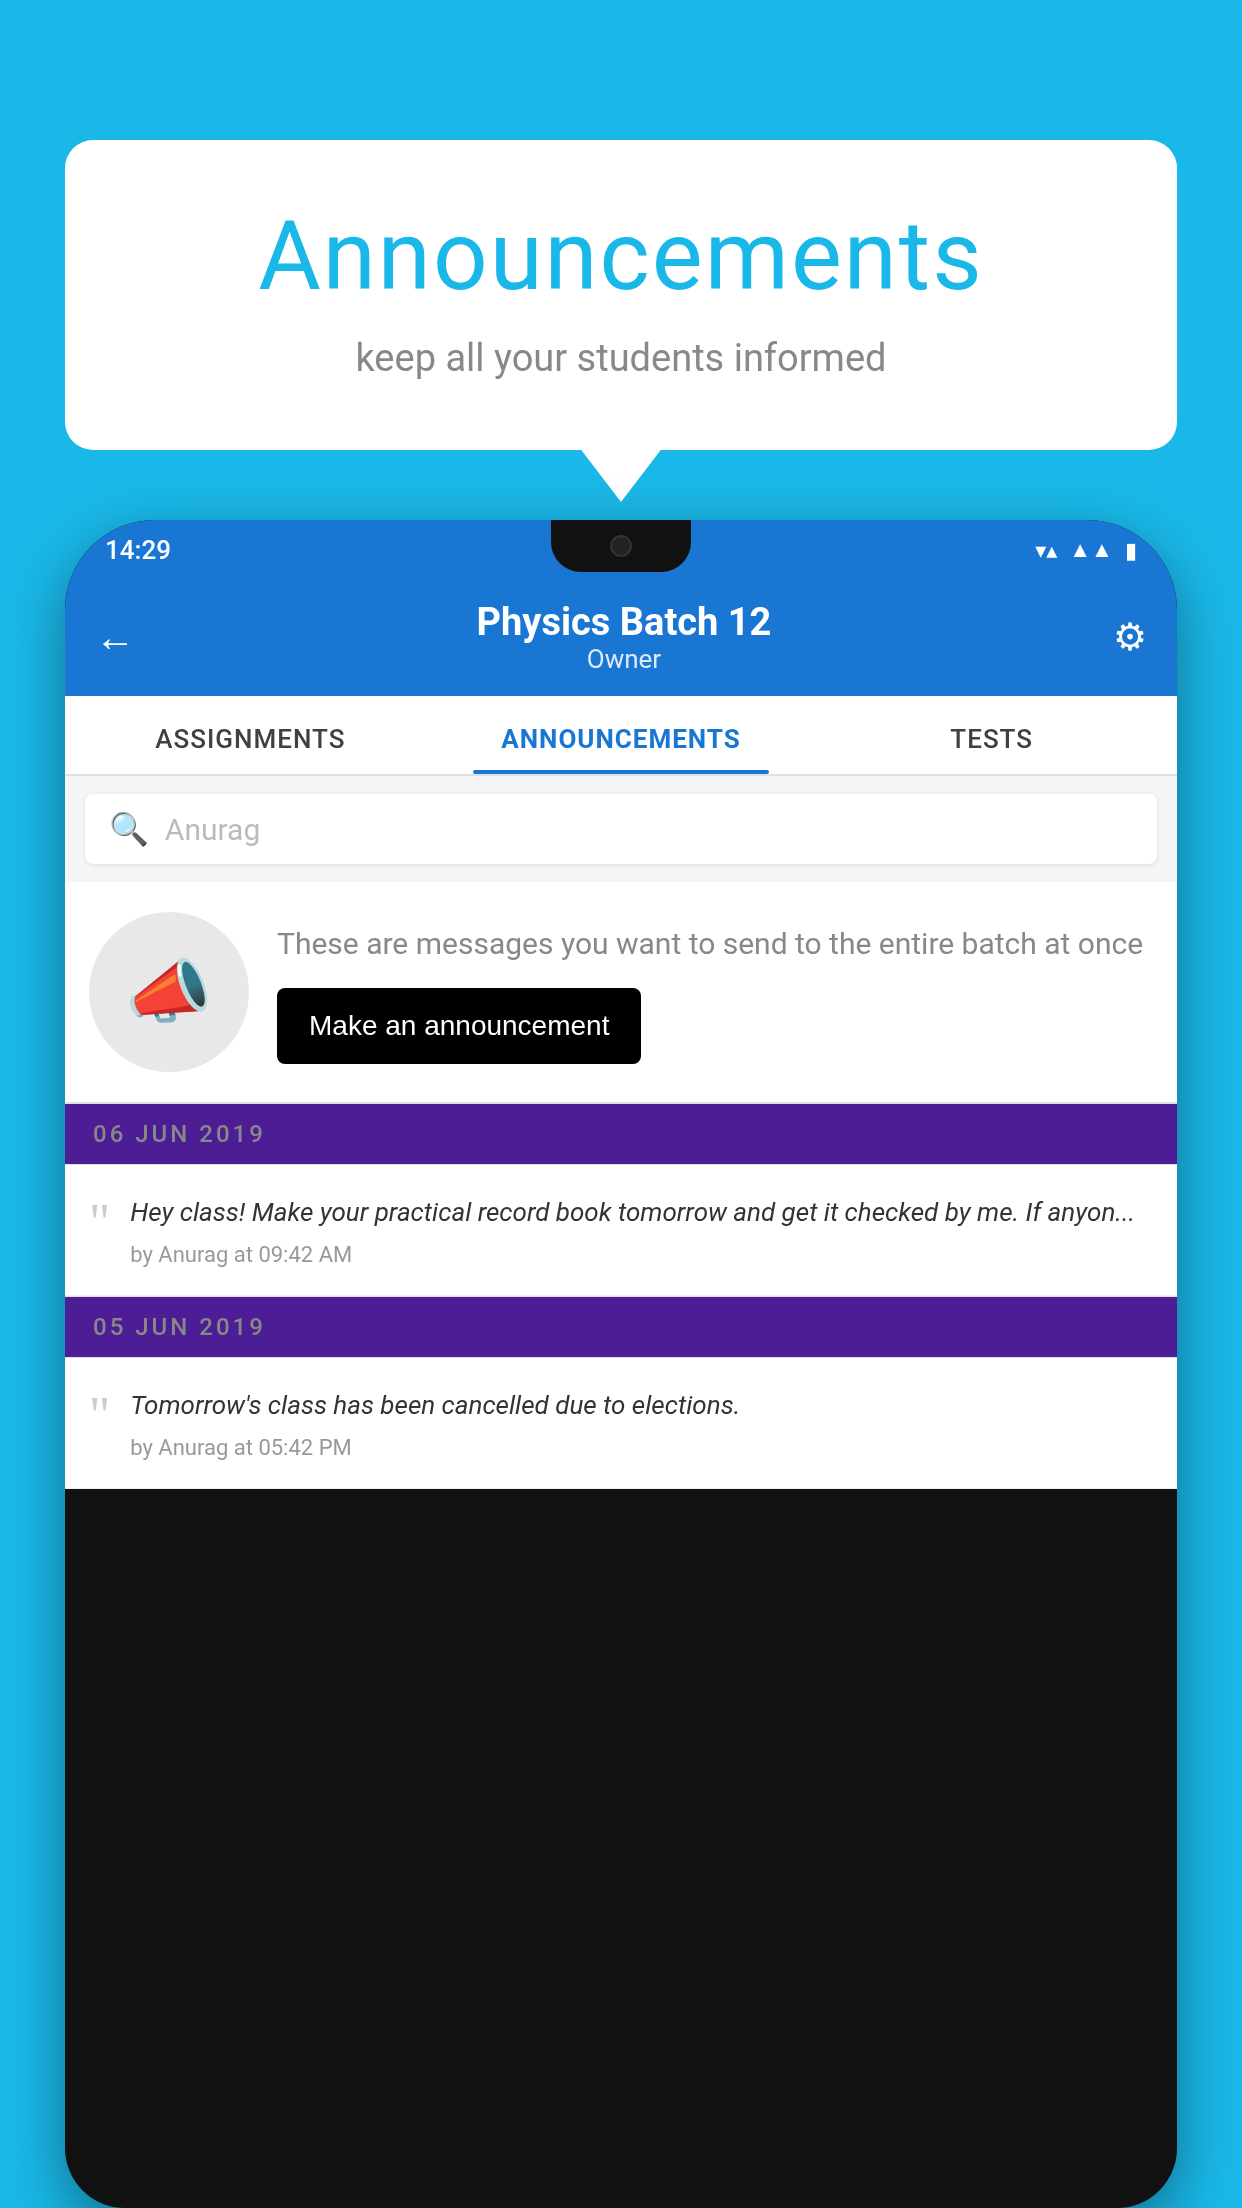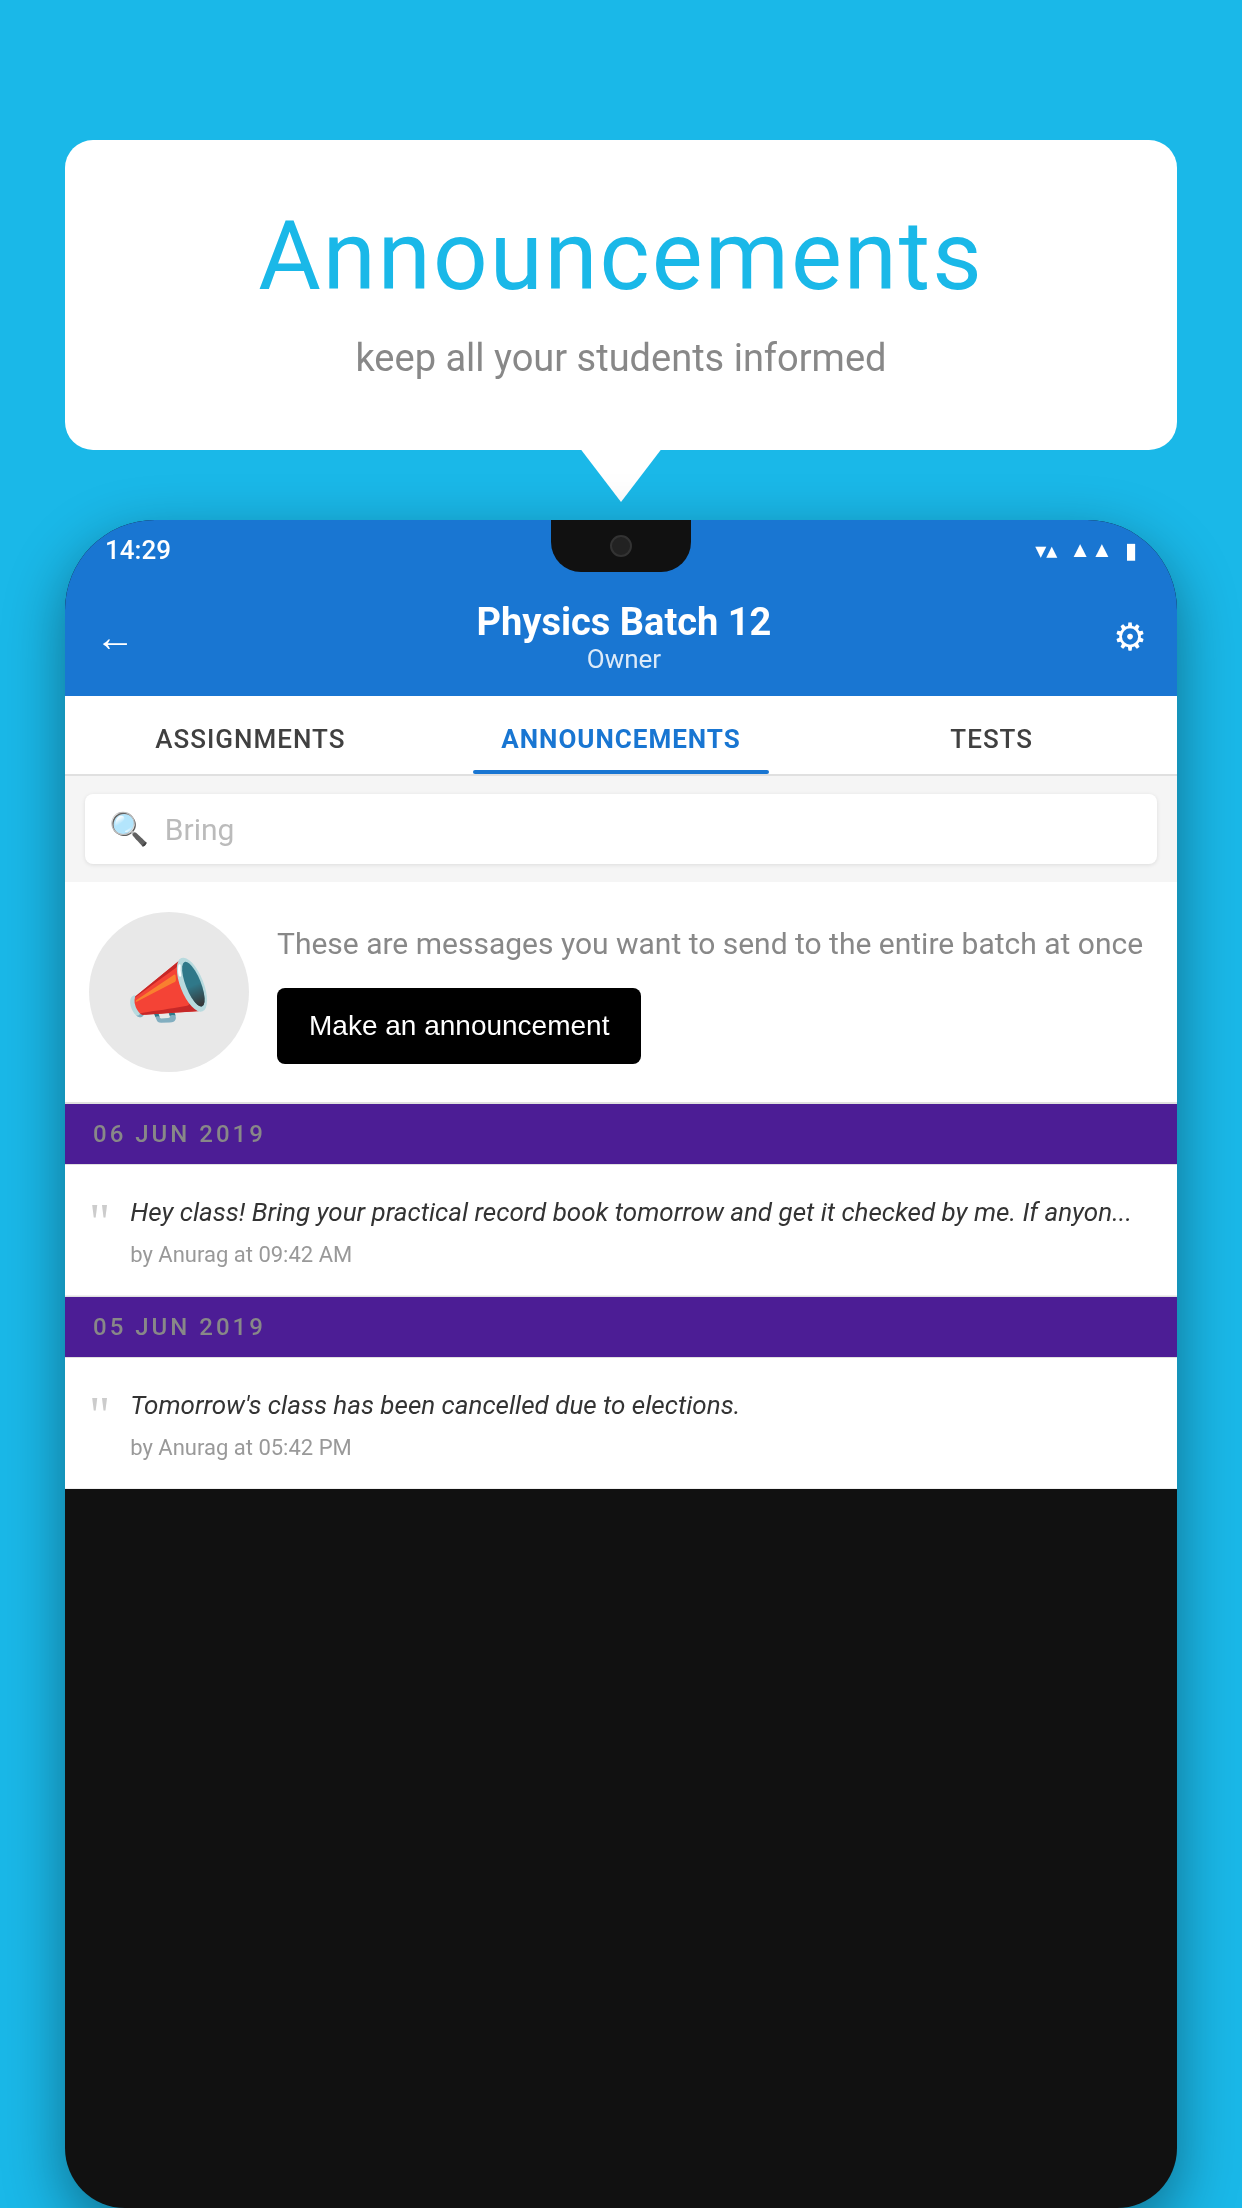--- a/index.html
+++ b/index.html
@@ -353,40 +353,40 @@
     <div class="tab">
       <span>TESTS</span>
     </div>
   </div>
 
   <div class="phone-screen">
 
     <div class="search-bar-wrapper">
       <div class="search-bar">
         <span class="search-icon-svg">🔍</span>
-        <span class="search-text">Bring</span>
+        <span class="search-text">Anurag</span>
       </div>
     </div>
 
     <div class="promo-section">
       <div class="promo-icon-circle">
         <span class="megaphone-icon">📣</span>
       </div>
       <div class="promo-content">
         <div class="promo-text">These are messages you want to send to the entire batch at once</div>
         <button class="make-announcement-btn">Make an announcement</button>
       </div>
     </div>
 
     <div class="date-separator">06  JUN  2019</div>
 
     <div class="announcement-item">
       <div class="quote-icon">"</div>
       <div>
-        <div class="announcement-message">Hey class! Bring your practical record book tomorrow and get it checked by me. If anyon...</div>
+        <div class="announcement-message">Hey class! Make your practical record book tomorrow and get it checked by me. If anyon...</div>
         <div class="announcement-meta">by Anurag at 09:42 AM</div>
       </div>
     </div>
 
     <div class="date-separator">05  JUN  2019</div>
 
     <div class="announcement-item">
       <div class="quote-icon">"</div>
       <div>
         <div class="announcement-message">Tomorrow's class has been cancelled due to elections.</div>

